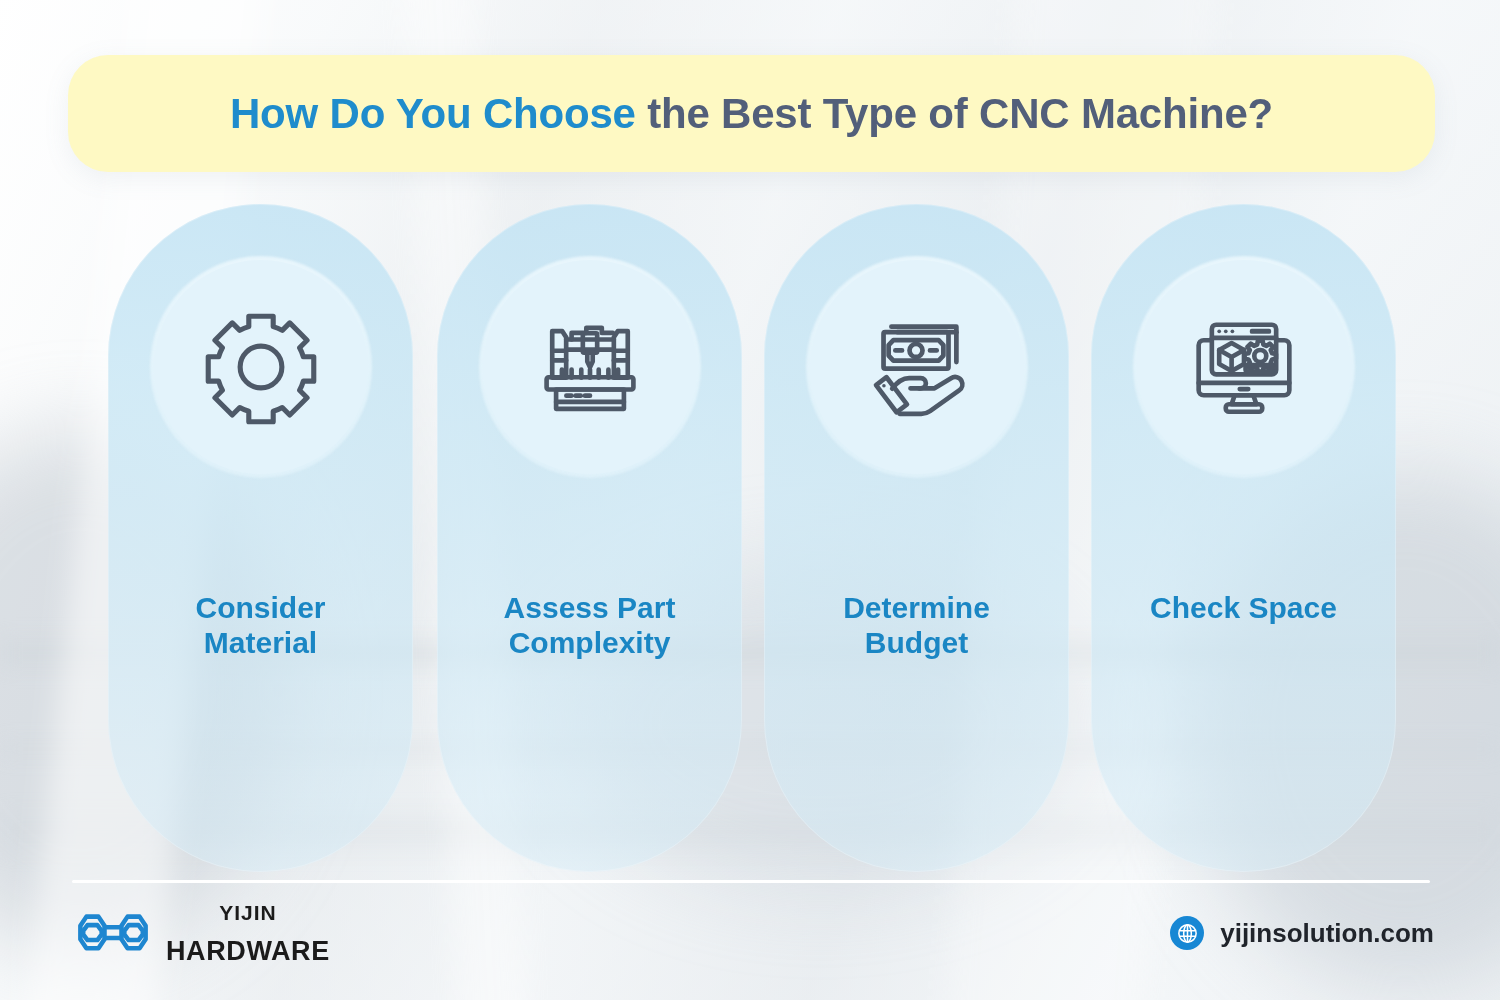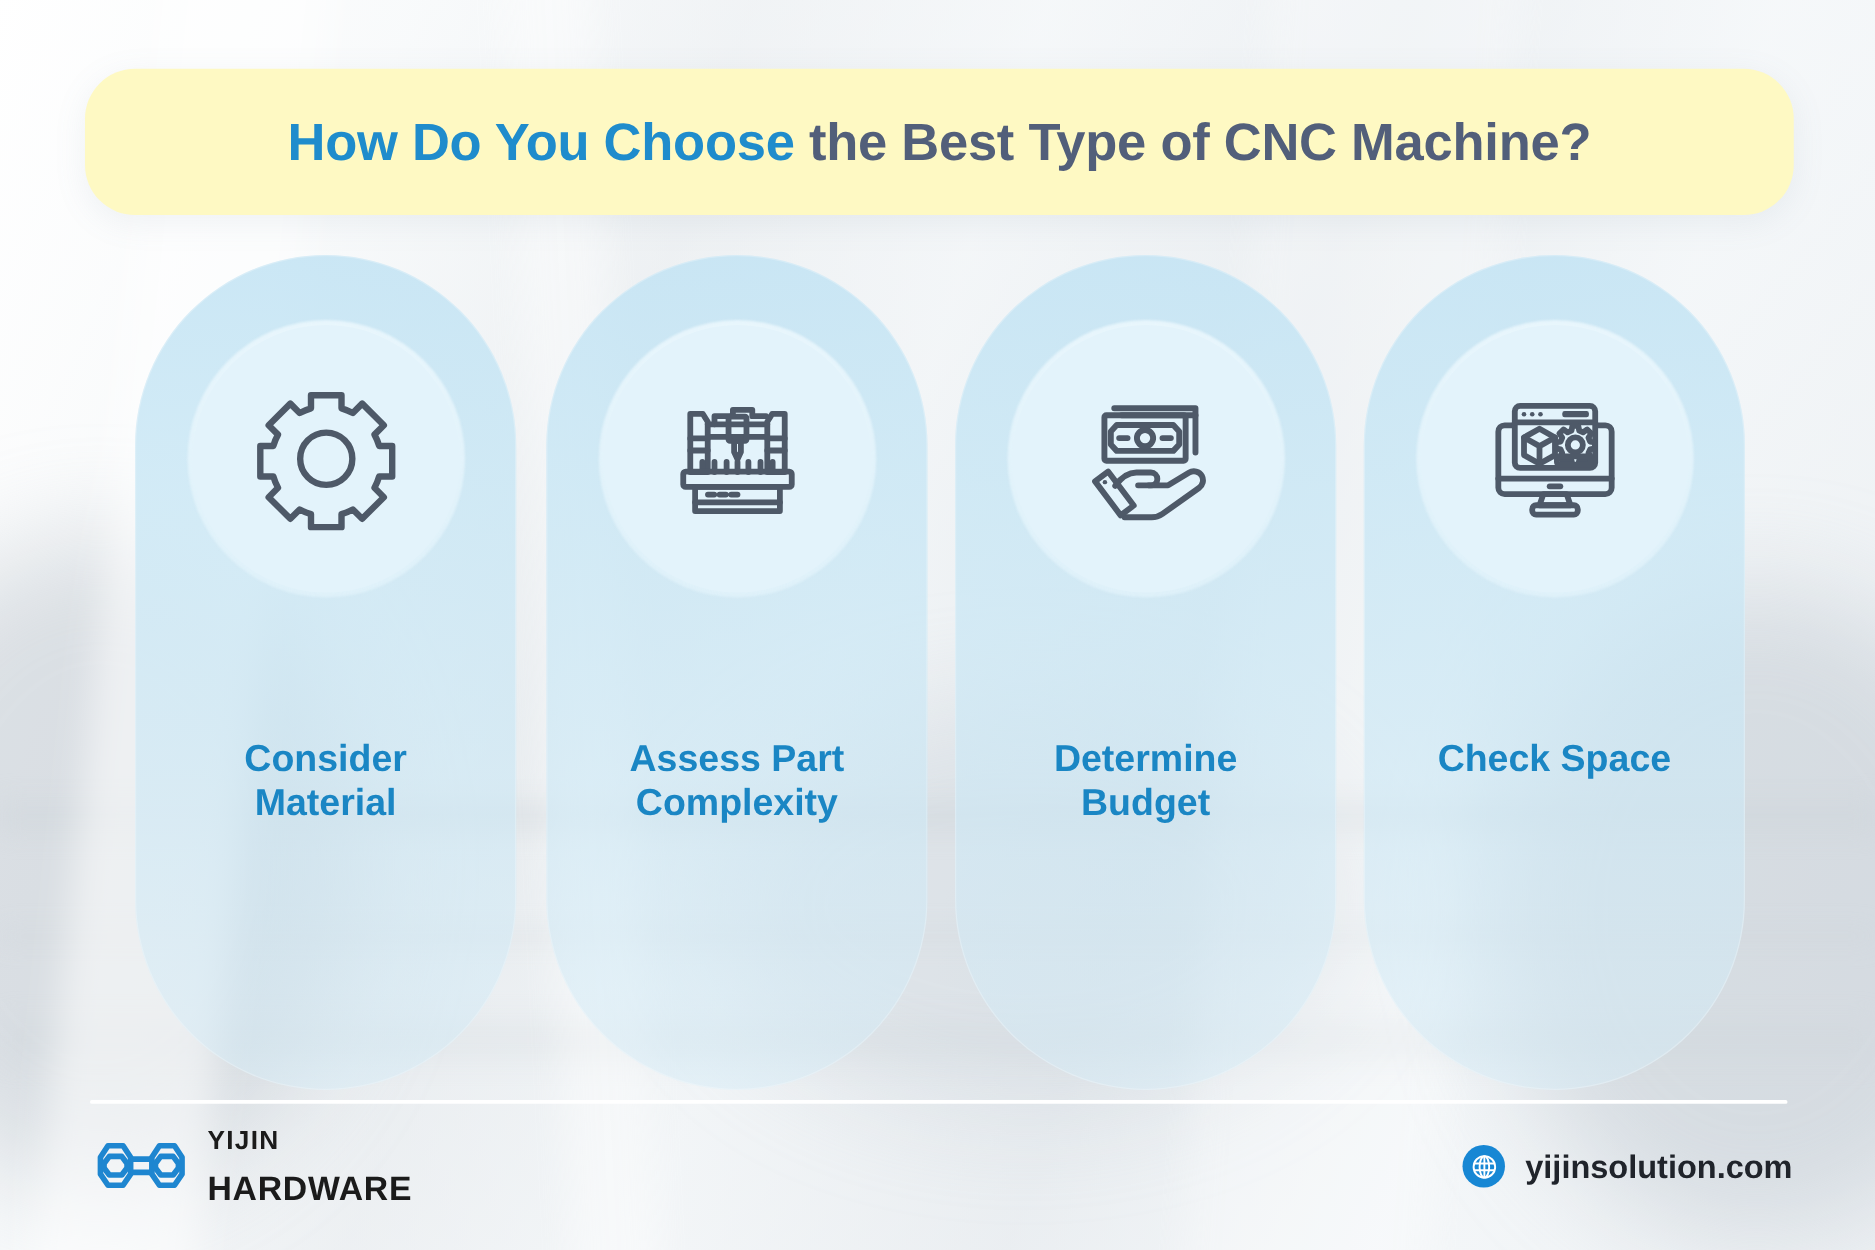--- a/index.html
+++ b/index.html
@@ -85,21 +85,21 @@
     text-align:center;color:#1a86c4;
     font-size:30px;font-weight:bold;line-height:1.17;
     padding:0 16px;box-sizing:border-box;
   }
 
   
   .divider{position:absolute;left:72px;top:880px;width:1358px;height:3px;background:#ffffff;border-radius:2px;}
 
   .footer-left{position:absolute;left:74px;top:902px;display:flex;align-items:center;gap:14px;}
   .logo-mark{width:78px;height:50px;display:block;}
-  .logo-text{line-height:1.0;}
+  .logo-text{line-height:1.0;text-align:center;}
   .logo-text .l1{display:block;font-size:21px;font-weight:bold;color:#1b1b1b;letter-spacing:1.0px;}
   .logo-text .l2{display:block;font-size:27px;font-weight:bold;color:#1b1b1b;letter-spacing:0.6px;margin-top:15px;}
 
   .footer-right{position:absolute;right:66px;top:916px;display:flex;align-items:center;gap:16px;}
   .globe{width:34px;height:34px;border-radius:50%;background:#1787d4;display:flex;align-items:center;justify-content:center;flex:none;}
   .site-url{font-size:26px;color:#20242b;font-weight:bold;}
 </style>
 </head>
 <body>
 

